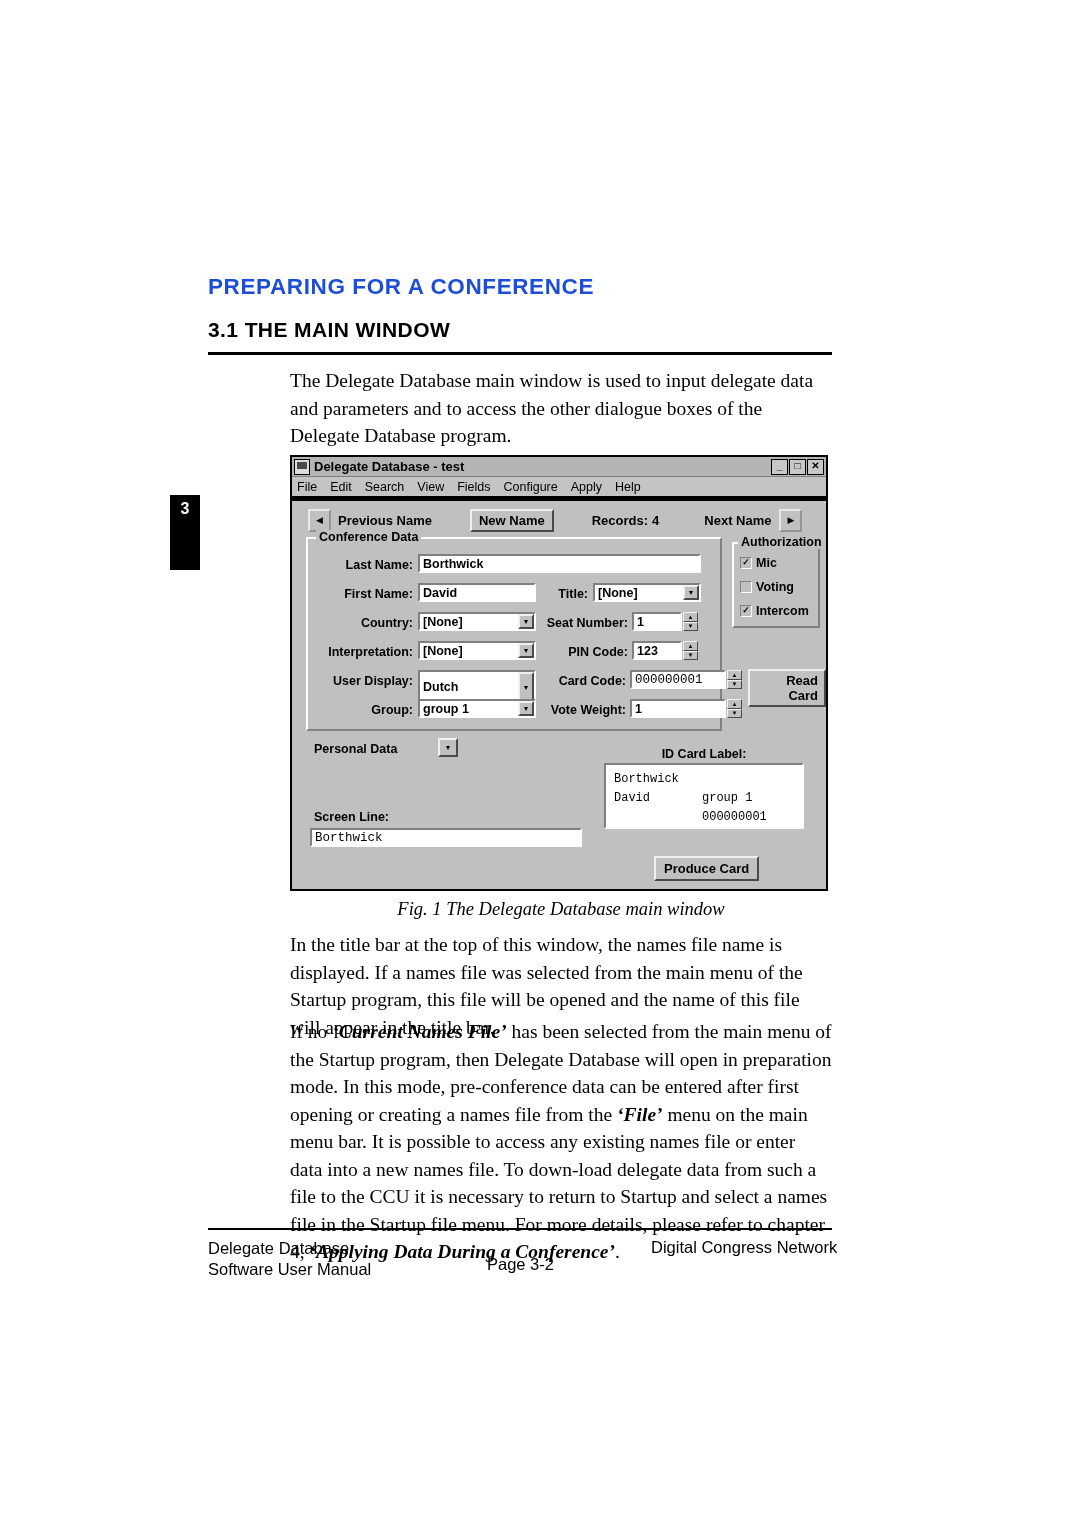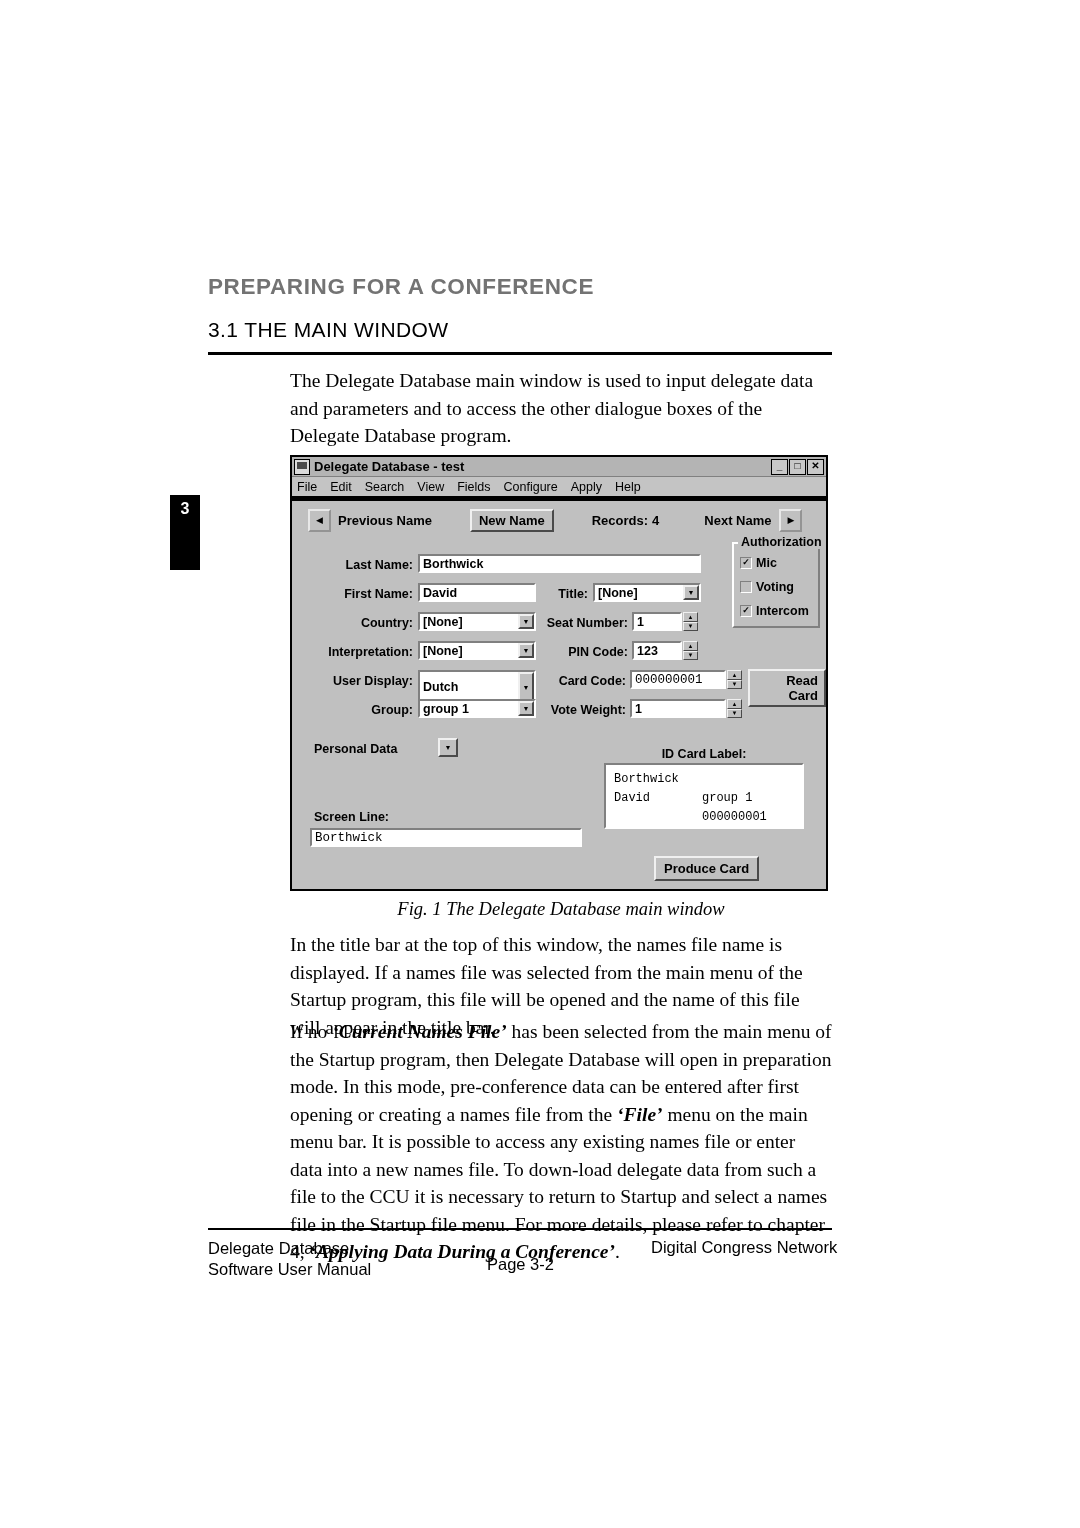--- a/index.html
+++ b/index.html
@@ -19,29 +19,29 @@
   
   .page-heading {
     position: absolute;
     left: 208px;
     top: 274px;
     width: 624px;
     font-family: "Liberation Sans", sans-serif;
     font-weight: bold;
     font-size: 22.5px;
     letter-spacing: 0.6px;
-    color: #737373;
+    color: #1d4ed8;
   }
   .section-heading {
     position: absolute;
     left: 208px;
     top: 318px;
     width: 624px;
     font-family: "Liberation Sans", sans-serif;
-    font-weight: normal;
+    font-weight: bold;
     font-size: 21px;
     letter-spacing: 0.4px;
   }
   .heading-rule {
     position: absolute;
     left: 208px;
     top: 352px;
     width: 624px;
     height: 2.5px;
     background: #000;
@@ -372,20 +372,23 @@
   <div class="navbar">
     <div class="arrow-btn" style="margin-left:10px;">◀</div>
     <span class="nav-label">Previous Name</span>
     <button class="btn" style="margin-left:38px;">New Name</button>
     <span class="nav-label" style="margin-left:38px;">Records:</span>
     <span class="nav-label" style="margin-left:4px;">4</span>
     <span class="nav-label" style="margin-left:45px;">Next  Name</span>
     <div class="arrow-btn" style="margin-left:8px;">▶</div>
   </div>
 
+  <div class="group-box" style="left:14px; top:80px; width:412px; height:190px;">
+    <div class="group-title">Conference Data</div>
+  </div>
 
   <div class="fld-label" style="left:16px; top:101px; width:105px;">Last Name:</div>
   <div class="txtbox" style="left:126px; top:97px; width:283px; height:19px;">Borthwick</div>
 
   <div class="fld-label" style="left:16px; top:130px; width:105px;">First Name:</div>
   <div class="txtbox" style="left:126px; top:126px; width:118px; height:19px;">David</div>
 
   <div class="fld-label" style="left:16px; top:159px; width:105px;">Country:</div>
   <div class="combo" style="left:126px; top:155px; width:118px; height:19px;">
     <span class="val">[None]</span>

